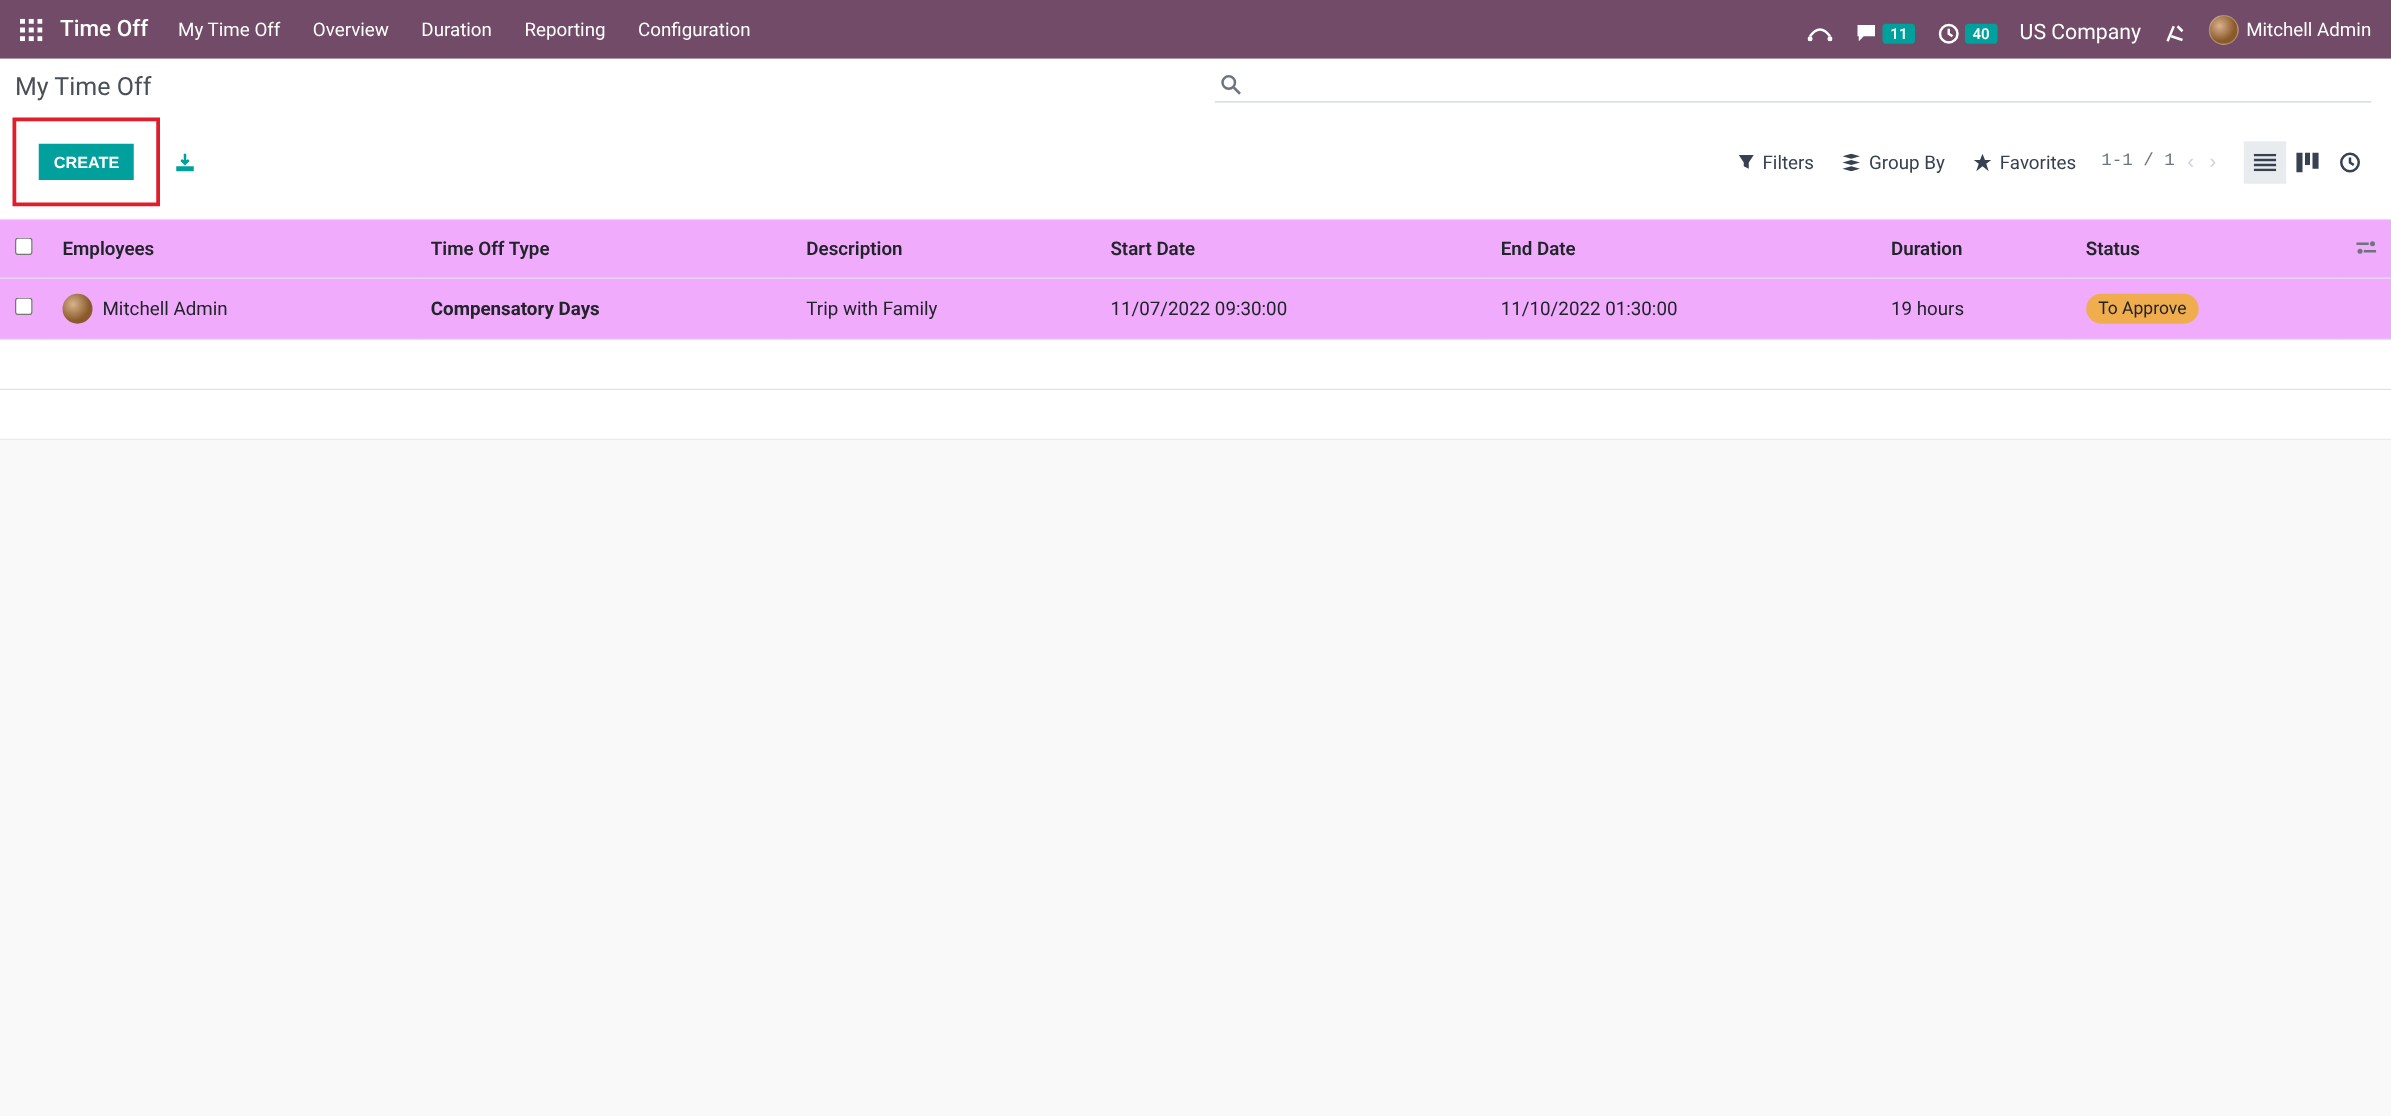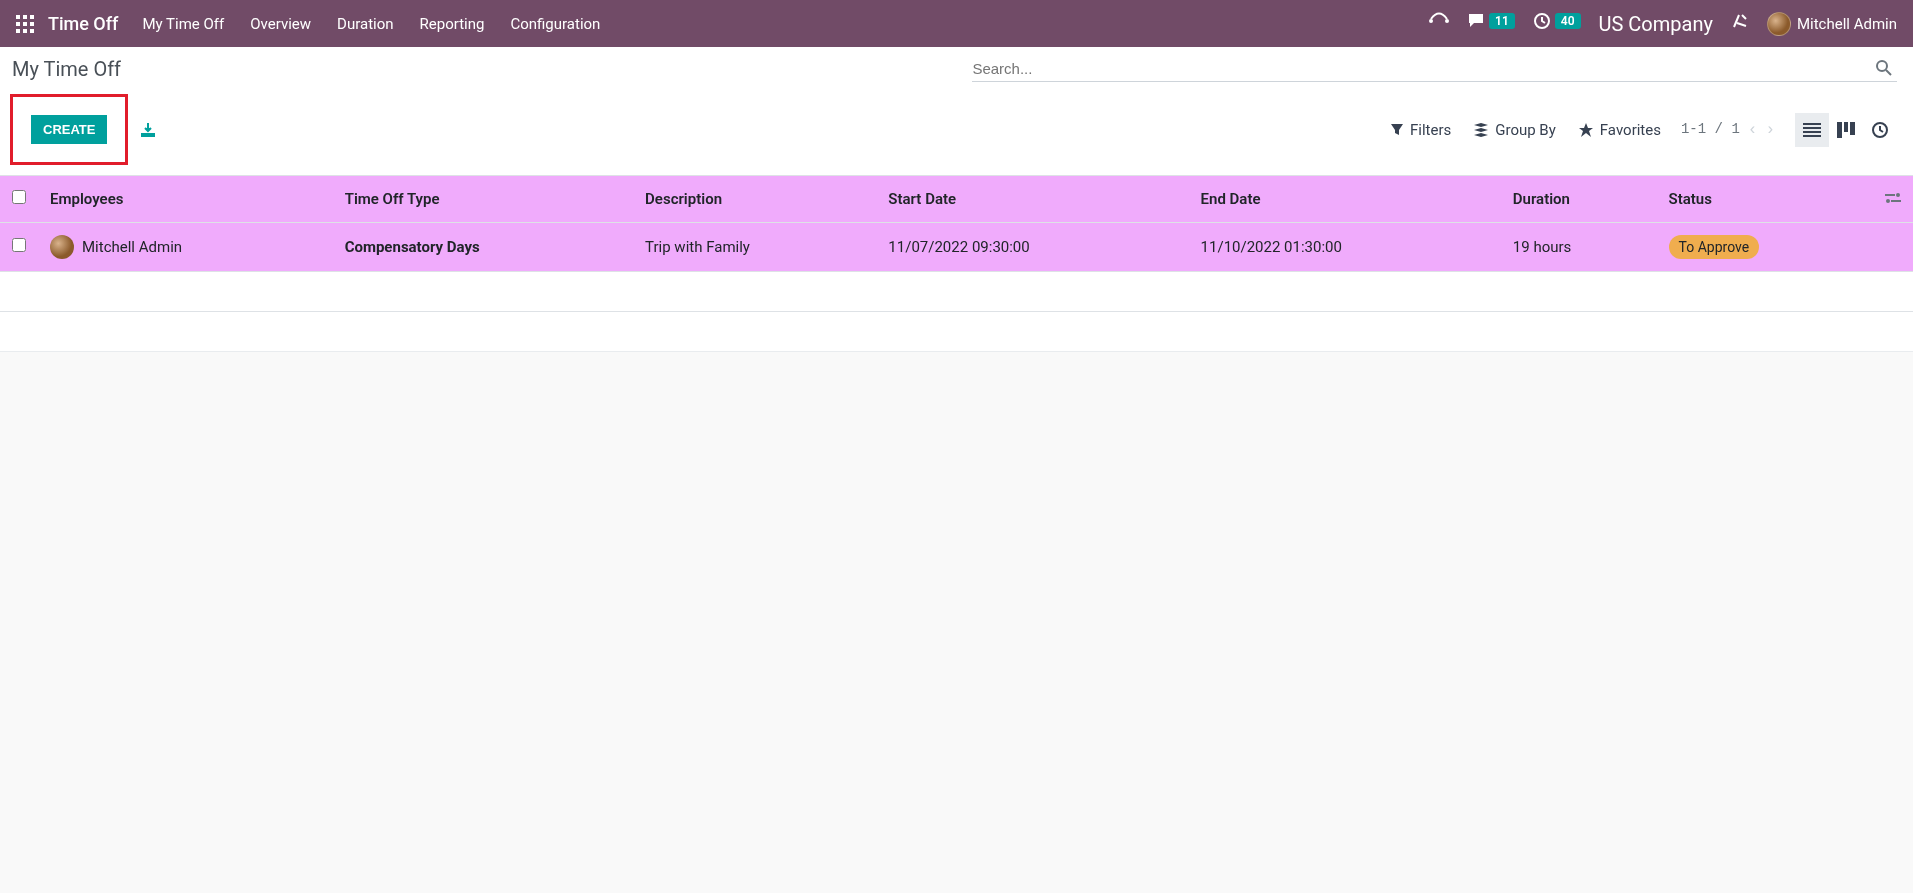--- a/index.html
+++ b/index.html
@@ -5,24 +5,24 @@
 * { box-sizing: border-box; margin: 0; padding: 0; }
 body { font-family: -apple-system, BlinkMacSystemFont, "Segoe UI", Roboto, Helvetica, Arial, sans-serif; background: #f9f9f9; color: #374151; font-size: 14px; }
 
 
 .navbar { height: 47px; background: #714b67; display: flex; align-items: center; padding: 13px 16px; color: #fff; }
 .apps-icon { width: 18px; height: 18px; margin-right: 14px; cursor: pointer; }
 .apps-icon svg { display:block; }
 .brand { font-size: 18px; font-weight: 500; margin-right: 24px; cursor: pointer; }
 .nav-links { display:flex; gap:26px; align-items:center; }
 .nav-link { color: #fff; font-size: 15px; cursor: pointer; }
-.navbar-right { margin-left:auto; display:flex; align-items:flex-start; gap:18px; }
+.navbar-right { margin-left:auto; display:flex; align-items:flex-end; gap:18px; }
 .nav-icon { display:flex; align-items:center; cursor:pointer; }
 .badge-teal { background:#00a09d; color:#fff; padding:1px 6px; border-radius:3px; font-size:12px; font-weight:600; margin-left:4px; }
-.company-name { font-size:20px; }
+.company-name { font-size:17px; }
 .avatar { width:24px; height:24px; border-radius:50%; background: radial-gradient(circle at 35% 35%, #d9b38c 0%, #8b5a2b 60%); display:inline-block; margin-right:6px; border:1px solid rgba(255,255,255,.3); }
 .user-block { display:flex; align-items:center; cursor:pointer; font-size:15px; }
 
 
 .control-panel { background:#fff; border-bottom:1px solid #dee2e6; padding:10px 16px 10px 10px; }
 .cp-row1 { display:flex; align-items:flex-start; }
 .cp-title-block { }
 .page-title { font-size:20px; font-weight:400; color:#495057; padding-left:2px; }
 .cp-search-block { margin-left:auto; width:49%; display:flex; align-items:center; border-bottom:1px solid #ced4da; padding:2px 0 4px; }
 .search-input { border:none; outline:none; flex:1; font-size:15px; color:#6c757d; background:transparent; }
@@ -119,21 +119,20 @@
     </span>
   </div>
 </div>
 
 <div class="control-panel">
   <div class="cp-row1">
     <div class="cp-title-block">
       <div class="page-title">My Time Off</div>
     </div>
     <div class="cp-search-block">
-      <input class="search-input" placeholder="Search..." style="">
       <span class="search-icon">
         <svg width="18" height="18" viewBox="0 0 18 18">
             <circle cx="7" cy="7" r="5" stroke="#6c757d" stroke-width="2" fill="none"></circle>
             <line x1="11" y1="11" x2="16" y2="16" stroke="#6c757d" stroke-width="2"></line>
           </svg>
       </span>
     </div>
   </div>
   <div class="cp-row2">
     <span class="btn-create-wrap">

